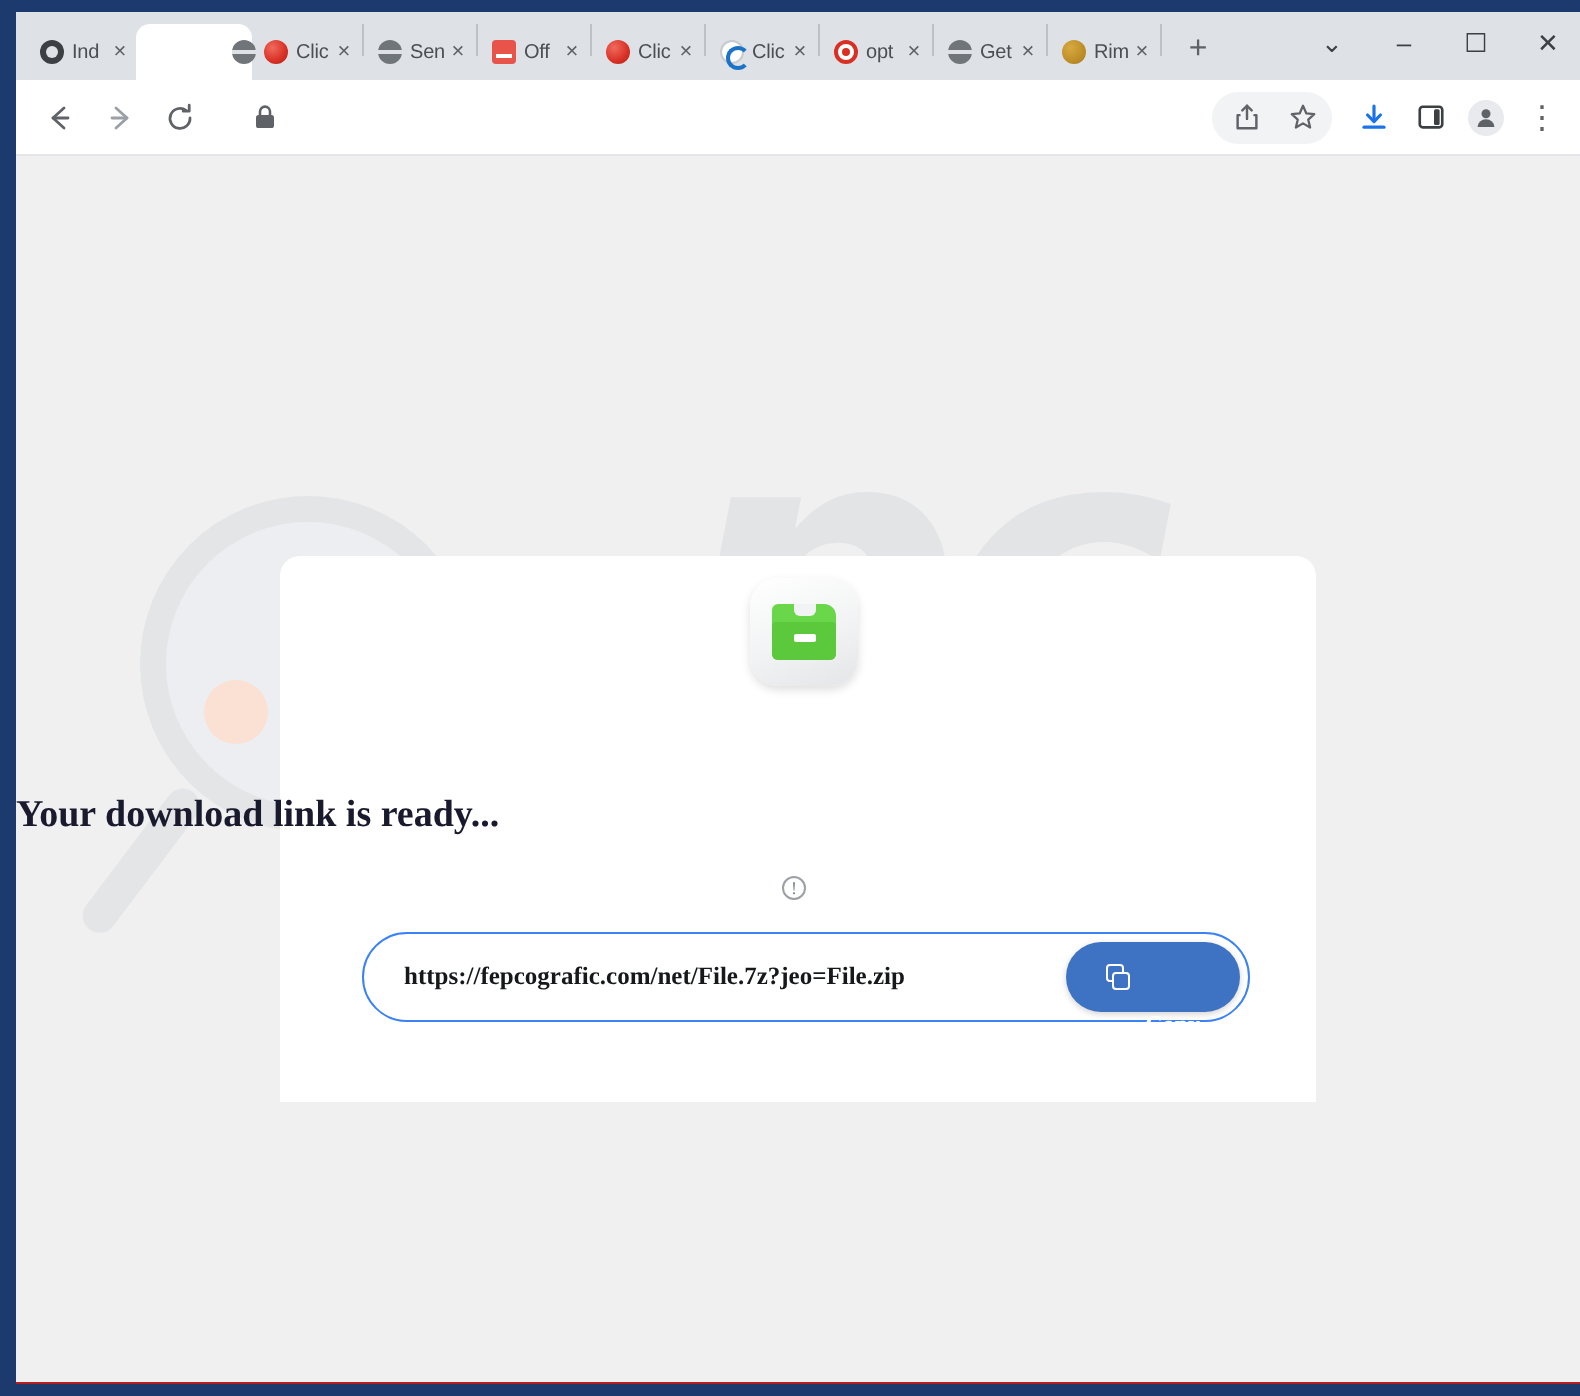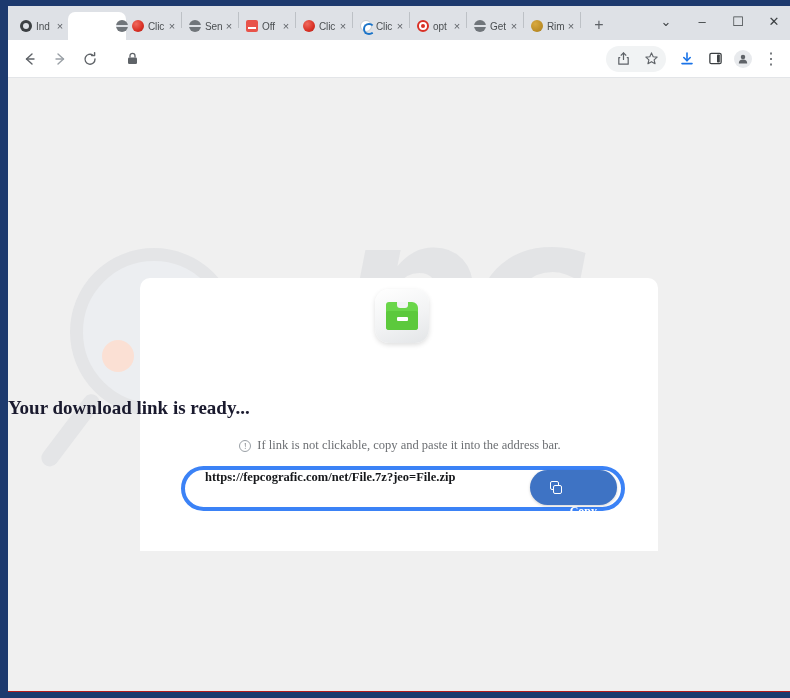--- a/index.html
+++ b/index.html
@@ -230,23 +230,23 @@
     border:1px solid #9aa0a6; color:#7e8389;
     font-size:9px; line-height:10px; text-align:center;
     margin-right:6px; font-family:"Liberation Serif", serif;
   }
 
   
   #linkfield {
     position:absolute; left:173px; top:388px;
     width:444px; height:45px;
     background:#ffffff;
-    border:4px solid #3b82f6;
+    border:1px solid #3b82f6;
     border-radius:23px;
-    display:flex; 
+    display:flex; align-items:center;
     padding-left:20px; padding-right:4px;
   }
   #linkurl {
     flex:1 1 auto; overflow:hidden; white-space:nowrap;
     font-family:"Liberation Serif", serif;
     font-size:12.5px; font-weight:bold; color:#16181b;
   }
   #copybtn {
     flex:0 0 auto;
     height:35px; padding:0 20px;
@@ -455,21 +455,20 @@
         <div class="front"></div>
         <div class="zipper"></div>
       </div>
     </div>
 
 
     <div id="headline">Your download link is ready...</div>
 
     <div id="hintrow">
       <span class="infoicon">!</span>
-      <span>If link is not clickable, copy and paste it into the address bar.</span>
     </div>
 
     <div id="linkfield">
       <span id="linkurl">https://fepcografic.com/net/File.7z?jeo=File.zip</span>
       <div id="copybtn">
         <span class="cicon">
           <span class="s1"></span>
             <span class="s2"></span>
         </span>
         <span id="copylabel">Copy</span>

